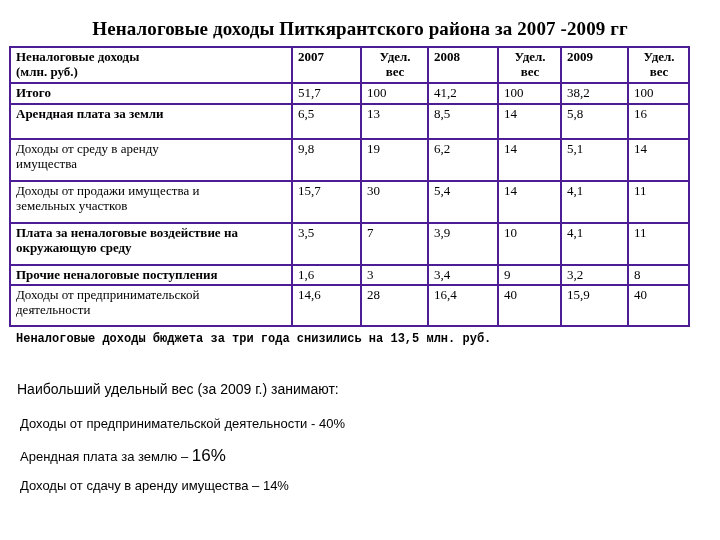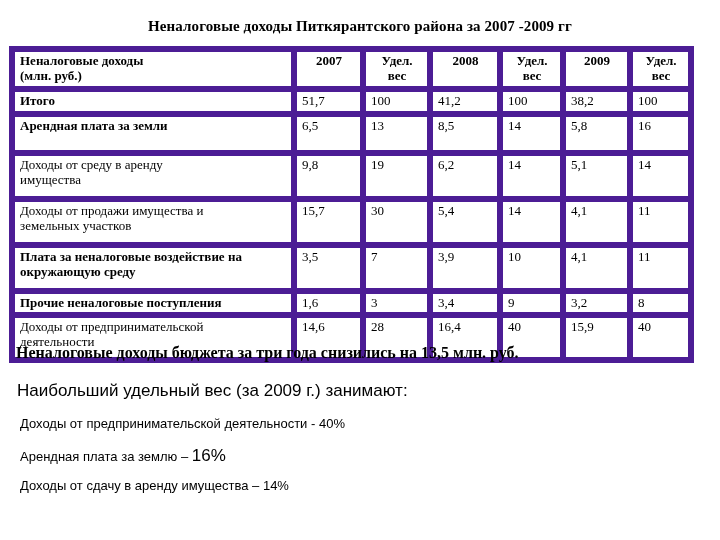--- a/index.html
+++ b/index.html
@@ -18,84 +18,84 @@
 
   
   .slide-title {
     position: absolute;
     top: 18px;
     left: 0;
     width: 720px;
     text-align: center;
     font-family: "Liberation Serif", "DejaVu Serif", serif;
     font-weight: bold;
-    font-size: 15px;
+    font-size: 19px;
     letter-spacing: 0.1px;
     white-space: nowrap;
   }
 
   
   .table-wrap {
     position: absolute;
     left: 9px;
     top: 46px;
     width: 679px;
   }
   table.data {
     border-collapse: collapse;
     table-layout: fixed;
     width: 679px;
     font-family: "Liberation Serif", "DejaVu Serif", serif;
     font-size: 13px;
   }
   table.data td {
-    border: 6px solid #4c1d95;
+    border: 2px solid #4c1d95;
     padding: 1px 4px 1px 5px;
     vertical-align: top;
     line-height: 1.17;
   }
   
   .c0 { width: 282px; }
   .c1 { width: 69px;  }
   .c2 { width: 67px;  }
   .c3 { width: 70px;  }
   .c4 { width: 63px;  }
   .c5 { width: 67px;  }
   .c6 { width: 61px;  }
 
-  .hdr-year   { text-align: center; font-weight: bold; }
+  .hdr-year   { font-weight: bold; }
   .hdr-ud     { text-align: center; font-weight: bold; border-radius: 6px; }
   .hdr-label  { font-weight: bold; }
   .bold       { font-weight: bold; }
 
   tr.r-head td   { height: 32px; }
   tr.r-total td  { height: 17px; }
   tr.r-rent  td  { height: 31px; margin-left: 28px; }
   tr.r-lease td  { height: 38px; }
   tr.r-sale  td  { height: 38px; }
   tr.r-eco   td  { height: 38px; }
   tr.r-other td  { height: 16px; }
   tr.r-biz   td  { height: 37px; }
 
   
   .note-bold {
     position: absolute;
     left: 16px;
-    top: 344px;
-    font-family: Liberation Serif, serif;
+    top: 332px;
+    font-family: Liberation Mono, monospace;
     font-weight: bold;
-    font-size: 16px;
+    font-size: 12px;
     white-space: nowrap;
   }
   .lead {
     position: absolute;
     left: 17px;
     top: 381px;
     font-family: "Liberation Sans", "DejaVu Sans", sans-serif;
-    font-size: 17px;
+    font-size: 14px;
     white-space: nowrap;
   }
   .bullet {
     position: absolute;
     left: 20px;
     font-family: "Liberation Sans", "DejaVu Sans", sans-serif;
     font-size: 13px;
     white-space: nowrap;
   }
   .b1 { top: 416px; }

